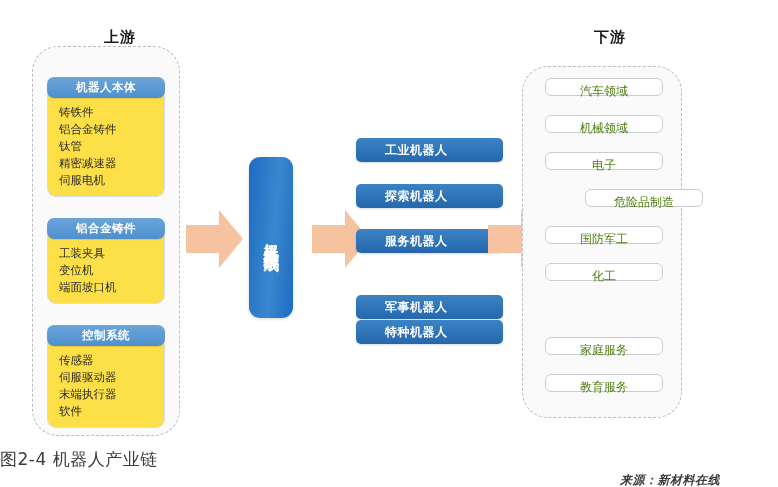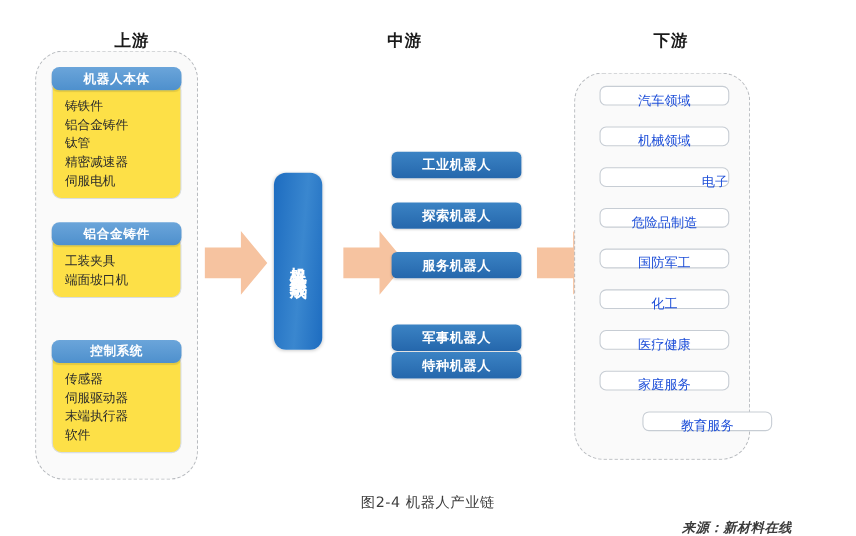--- a/index.html
+++ b/index.html
@@ -44,20 +44,21 @@
     box-sizing: border-box;
   }
   #panel-up   { left: 32px;  top: 30px; width: 148px; height: 390px; }
   #panel-down { left: 522px; top: 50px; width: 160px; height: 352px; }
 
   
   .group {
     position: absolute;
     left: 14px;
     width: 118px;
+    margin-top: 16px;
   }
   .group-pill {
     position: relative;
     height: 21px;
     line-height: 21px;
     border-radius: 7px;
     background: linear-gradient(180deg, #6ba5da 0%, #4e90cd 100%);
     color: #ffffff;
     font-size: 11.5px;
     font-weight: bold;
@@ -113,37 +114,37 @@
     position: absolute;
     left: 356px;
     width: 118px;
     height: 24px;
     line-height: 24px;
     border-radius: 5px;
     background: linear-gradient(180deg, #3b83c4 0%, #2567ac 100%);
     color: #ffffff;
     font-size: 12px;
     font-weight: bold;
-    text-align: center;
     letter-spacing: 0.5px;
     box-shadow: 0 1px 2px rgba(0,0,0,0.15);
     white-space: nowrap;
+    padding-left: 29px;
   }
 
   
   .field-box {
     position: absolute;
     left: 545px;
     width: 118px;
     height: 18px;
     line-height: 25px;
     border: 1px solid #c7cdd4;
     border-radius: 6px;
     background: #ffffff;
-    color: #1d4ed8;
+    color: #4d7c0f;
     font-size: 12px;
     text-align: center;
     box-sizing: border-box;
     white-space: nowrap;
   }
 
   
   .arrow {
     position: absolute;
     top: 192px;
@@ -153,62 +154,62 @@
   #arrow-1 { left: 186px; }
   #arrow-2 { left: 312px; }
   #arrow-3 { left: 488px; }
 
   
   #caption {
     position: absolute;
     left: 0;
     top: 432px;
     width: 778px;
-    text-align: center;
-    font-size: 13px;
+    text-align: left;
+    font-size: 17px;
     color: #3c3c3c;
     letter-spacing: 0.5px;
   }
   #source {
     position: absolute;
     right: 58px;
     top: 456px;
     font-size: 12px;
     font-style: italic;
     font-weight: bold;
     color: #3c3c3c;
     letter-spacing: 0.5px;
   }
 </style>
 </head>
 <body>
 
 <div id="diagram">
 
   <div class="col-header" id="hdr-up">上游</div>
-  <div class="col-header" id="hdr-mid">中游</div>
   <div class="col-header" id="hdr-down">下游</div>
 
   <div class="dashed-panel" id="panel-up">
 
     <div class="group" id="group-0" style="top:14px;">
       <div class="group-pill">机器人本体</div>
       <div class="group-body">
         <div class="group-item">铸铁件</div>
         <div class="group-item">铝合金铸件</div>
         <div class="group-item">钛管</div>
         <div class="group-item">精密减速器</div>
         <div class="group-item">伺服电机</div>
       </div>
     </div>
 
     <div class="group" id="group-1" style="top:155px;">
       <div class="group-pill">铝合金铸件</div>
       <div class="group-body">
         <div class="group-item">工装夹具</div>
+        <div class="group-item">变位机</div>
         <div class="group-item">端面坡口机</div>
       </div>
     </div>
 
     <div class="group" id="group-2" style="top:262px;">
       <div class="group-pill">控制系统</div>
       <div class="group-body">
         <div class="group-item">传感器</div>
         <div class="group-item">伺服驱动器</div>
         <div class="group-item">末端执行器</div>
@@ -236,24 +237,23 @@
   <div class="robot-box" style="top:304px;">特种机器人</div>
 
   <svg class="arrow" id="arrow-3" viewBox="0 0 58 62">
     <polygon points="0,17 33,17 33,2 57,31 33,60 33,45 0,45" fill="#f6c3a0"></polygon>
   </svg>
 
   <div class="dashed-panel" id="panel-down"></div>
 
   <div class="field-box" style="top:62px;">汽车领域</div>
   <div class="field-box" style="top:99px;text-align:center;">机械领域</div>
-  <div class="field-box" style="top:136px;text-align:right;">电子</div>
-  <div class="field-box" style="top:173px;">危险品制造</div>
+  <div class="field-box" style="top:136px;">电子</div>
+  <div class="field-box" style="top:173px;margin-left:40px;">危险品制造</div>
   <div class="field-box" style="top:210px;">国防军工</div>
   <div class="field-box" style="top:247px;">化工</div>
-  <div class="field-box" style="top:284px;">医疗健康</div>
   <div class="field-box" style="top:321px;">家庭服务</div>
-  <div class="field-box" style="top:358px;margin-left:39px;">教育服务</div>
+  <div class="field-box" style="top:358px;">教育服务</div>
 
   <div id="caption">图2-4 机器人产业链</div>
   <div id="source">来源：新材料在线</div>
 
 </div>
 
 </body></html>

